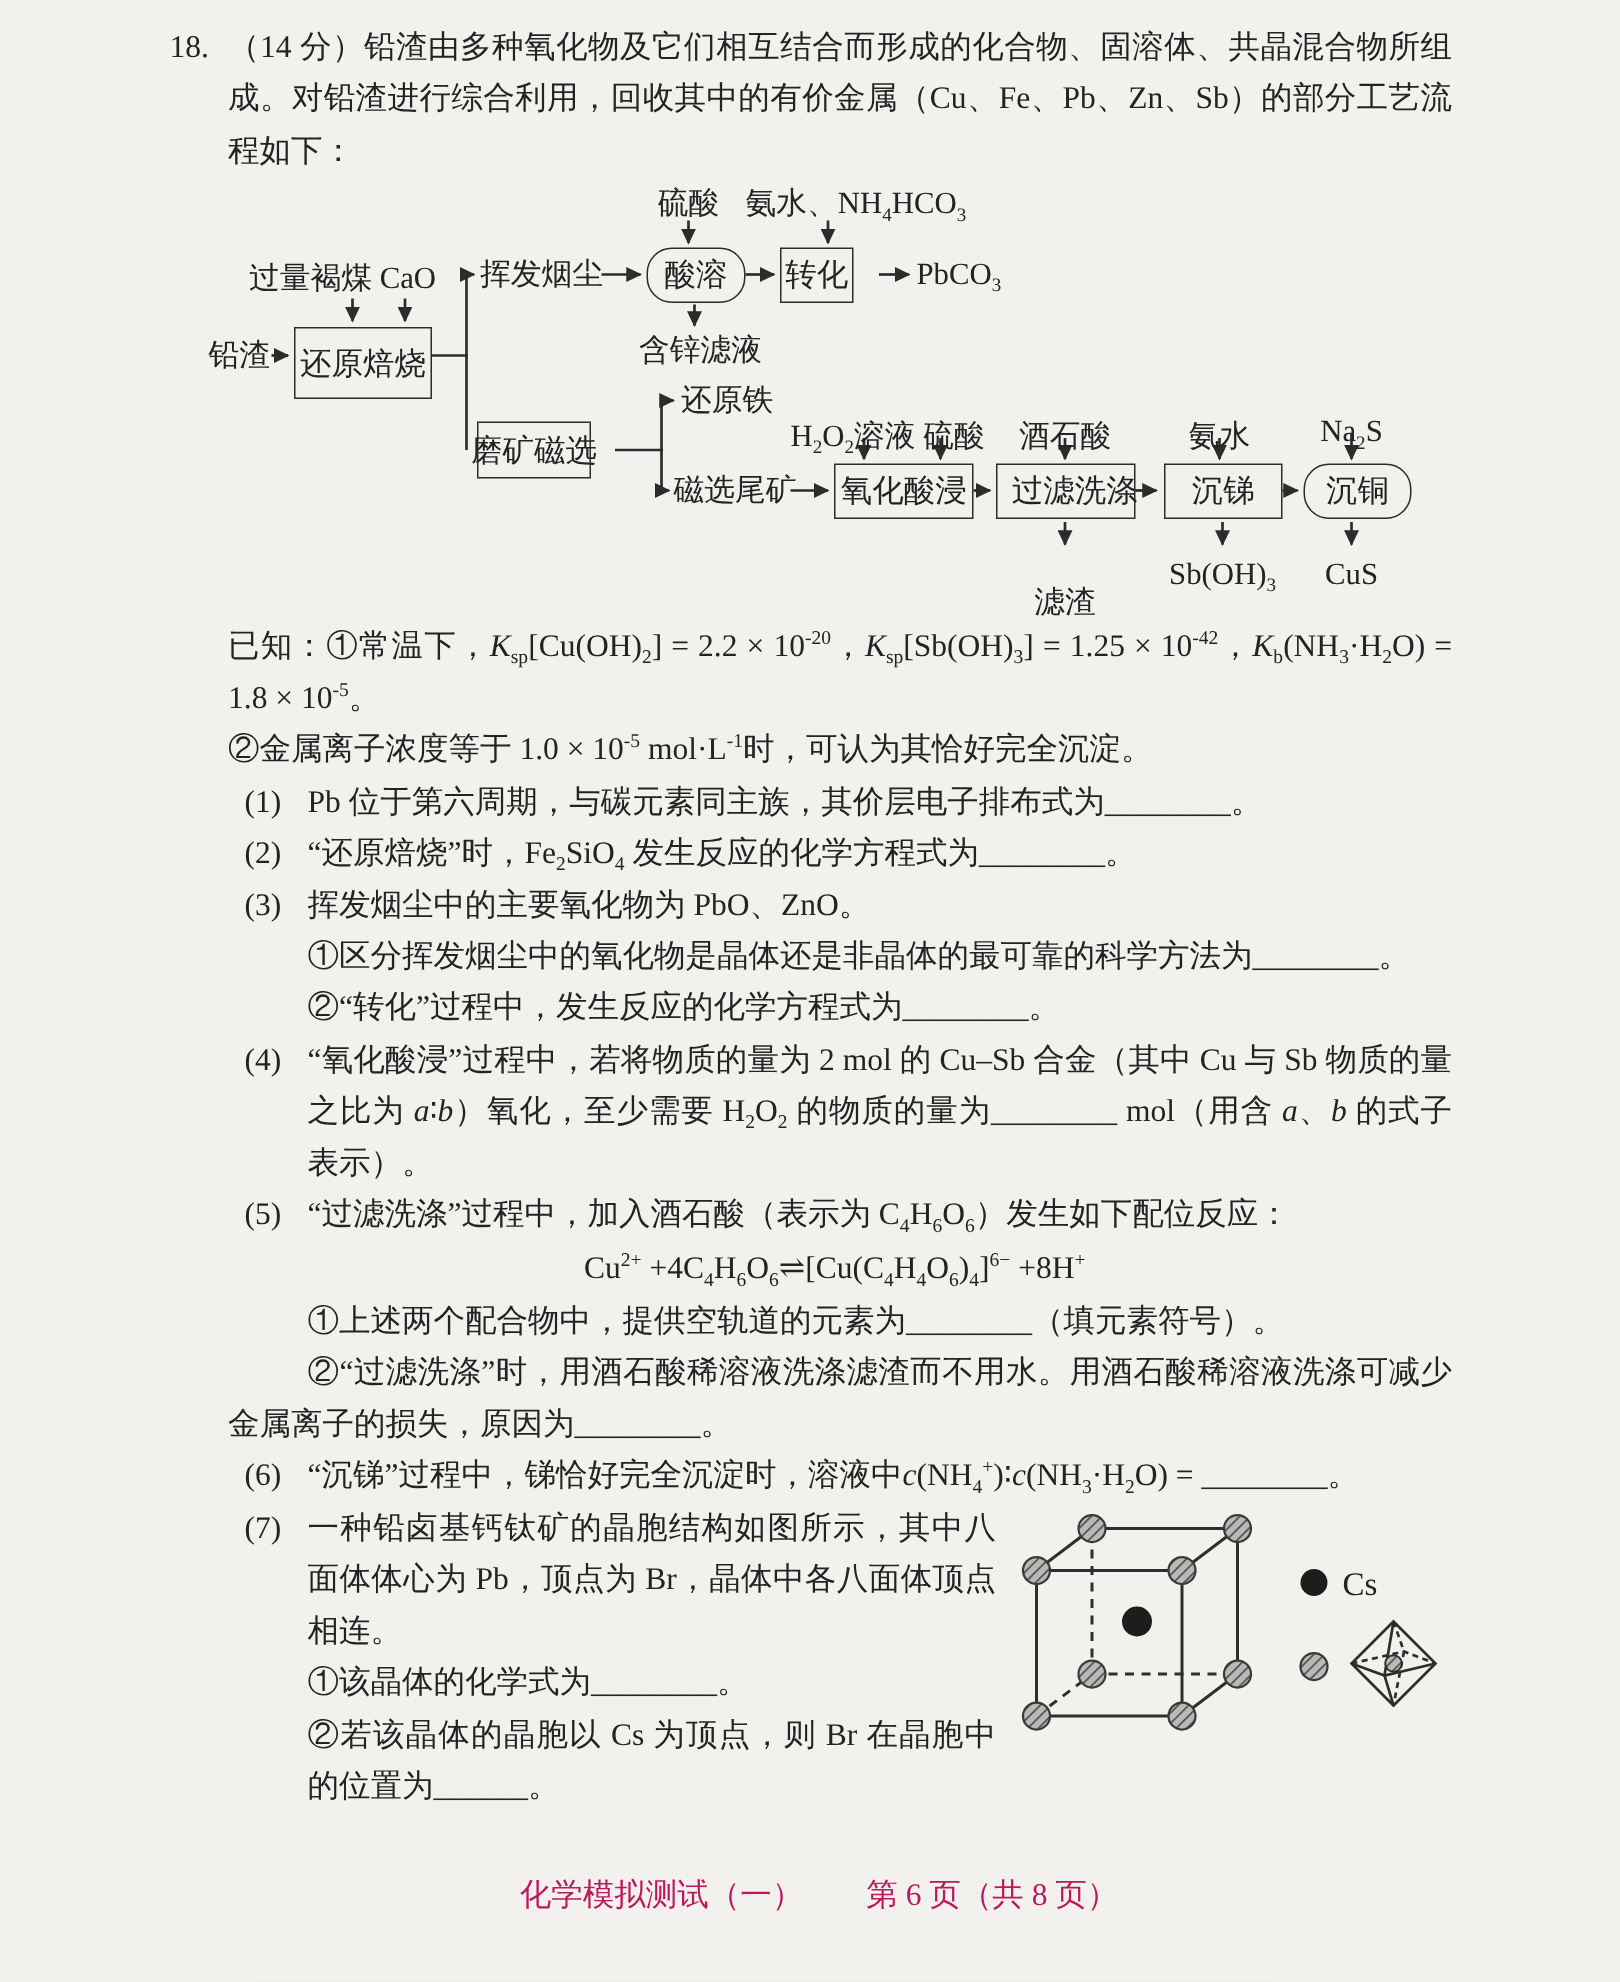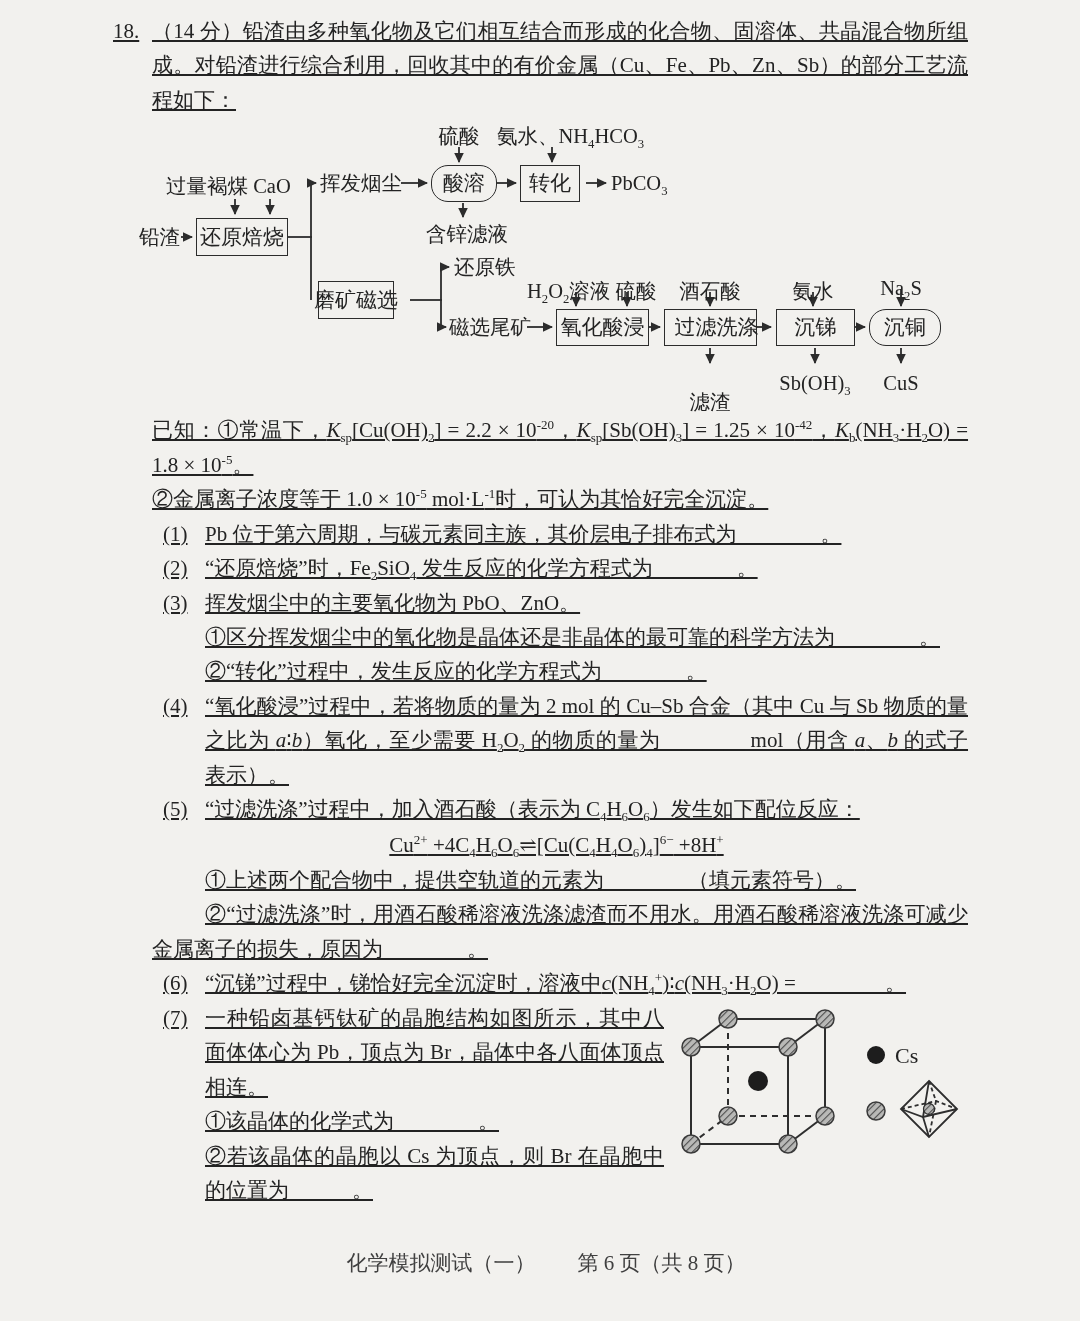--- a/index.html
+++ b/index.html
@@ -7,21 +7,20 @@
   body { background:#d8d7d4; }
   .page {
     position:relative;
     width:1080px; height:1321px;
     background:#f2f1ee;
     color:#232323;
     font-family:"Liberation Serif","DejaVu Serif",serif;
     font-size:21px;
     line-height:1.64;
     overflow:hidden;
-    text-decoration:underline;
   }
   sub, sup { font-size:0.62em; line-height:0; }
   i { font-style:italic; }
 
   
   .q-head { display:flex; padding:14px 112px 0 113px; text-align:justify; }
   .q-num { flex:none; width:39px; }
   .q-intro { flex:1; }
 
   
@@ -43,21 +42,21 @@
   .ibody { flex:1; min-width:0; }
   .eq { text-align:center; margin:1px 60px 1px 0; white-space:nowrap; }
   .outdent { margin-left:-53px; text-indent:53px; }
 
   
   .crystal-fig { float:right; width:292px; height:156px; margin:4px 0 4px 12px; }
 
   
   .footer {
     position:absolute; left:0; right:0; top:1246px;
-    text-align:center; font-size:21px; color:#404040;margin-left:12px;
+    text-align:center; font-size:21px; color:#be185d;margin-left:12px;
   }
 </style>
 </head>
 <body>
 
 <div class="page">
 
   <div class="q-head">
     <span class="q-num">18.</span>
     <div class="q-intro">（14 分）铅渣由多种氧化物及它们相互结合而形成的化合物、固溶体、共晶混合物所组成。对铅渣进行综合利用，回收其中的有价金属（Cu、Fe、Pb、Zn、Sb）的部分工艺流程如下：</div>
@@ -97,23 +96,23 @@
         <line x1="901" y1="170" x2="901" y2="187" marker-end="url(#ah)"></line>
         <line x1="649" y1="208" x2="660" y2="208" marker-end="url(#ah)"></line>
         <line x1="757" y1="208" x2="771" y2="208" marker-end="url(#ah)"></line>
         <line x1="855" y1="208" x2="865" y2="208" marker-end="url(#ah)"></line>
         <line x1="710" y1="229" x2="710" y2="244" marker-end="url(#ah)"></line>
         <line x1="815" y1="229" x2="815" y2="244" marker-end="url(#ah)"></line>
         <line x1="901" y1="229" x2="901" y2="244" marker-end="url(#ah)"></line>
       </g>
     </svg>
 
-    <div class="fc-box" style="left:196px;top:99px;width:92px;height:38px;">还原焙烧</div>
+    <div class="fc-box" style="left:196px;top:99px;width:92px;height:48px;">还原焙烧</div>
     <div class="fc-box" style="left:431px;top:46px;width:66px;height:37px;border-radius:17px;">酸溶</div>
-    <div class="fc-box" style="left:520px;top:46px;width:60px;height:37px;">转化</div>
+    <div class="fc-box" style="left:520px;top:46px;width:49px;height:37px;">转化</div>
     <div class="fc-box" style="left:318px;top:162px;width:76px;height:38px;">磨矿磁选</div>
     <div class="fc-box" style="left:556px;top:190px;width:93px;height:37px;text-align:center;">氧化酸浸</div>
     <div class="fc-box" style="left:664px;top:190px;width:93px;height:37px;padding-left:12px;">过滤洗涤</div>
     <div class="fc-box" style="left:776px;top:190px;width:79px;height:37px;">沉锑</div>
     <div class="fc-box" style="left:869px;top:190px;width:72px;height:37px;border-radius:17px;">沉铜</div>
 
     <span class="fc-label fc-center" style="left:459px;top:2px;">硫酸</span>
     <span class="fc-label" style="left:497px;top:2px;">氨水、NH<sub>4</sub>HCO<sub>3</sub></span>
     <span class="fc-label" style="left:166px;top:52px;">过量褐煤 CaO</span>
     <span class="fc-label" style="left:320px;top:49px;">挥发烟尘</span>

